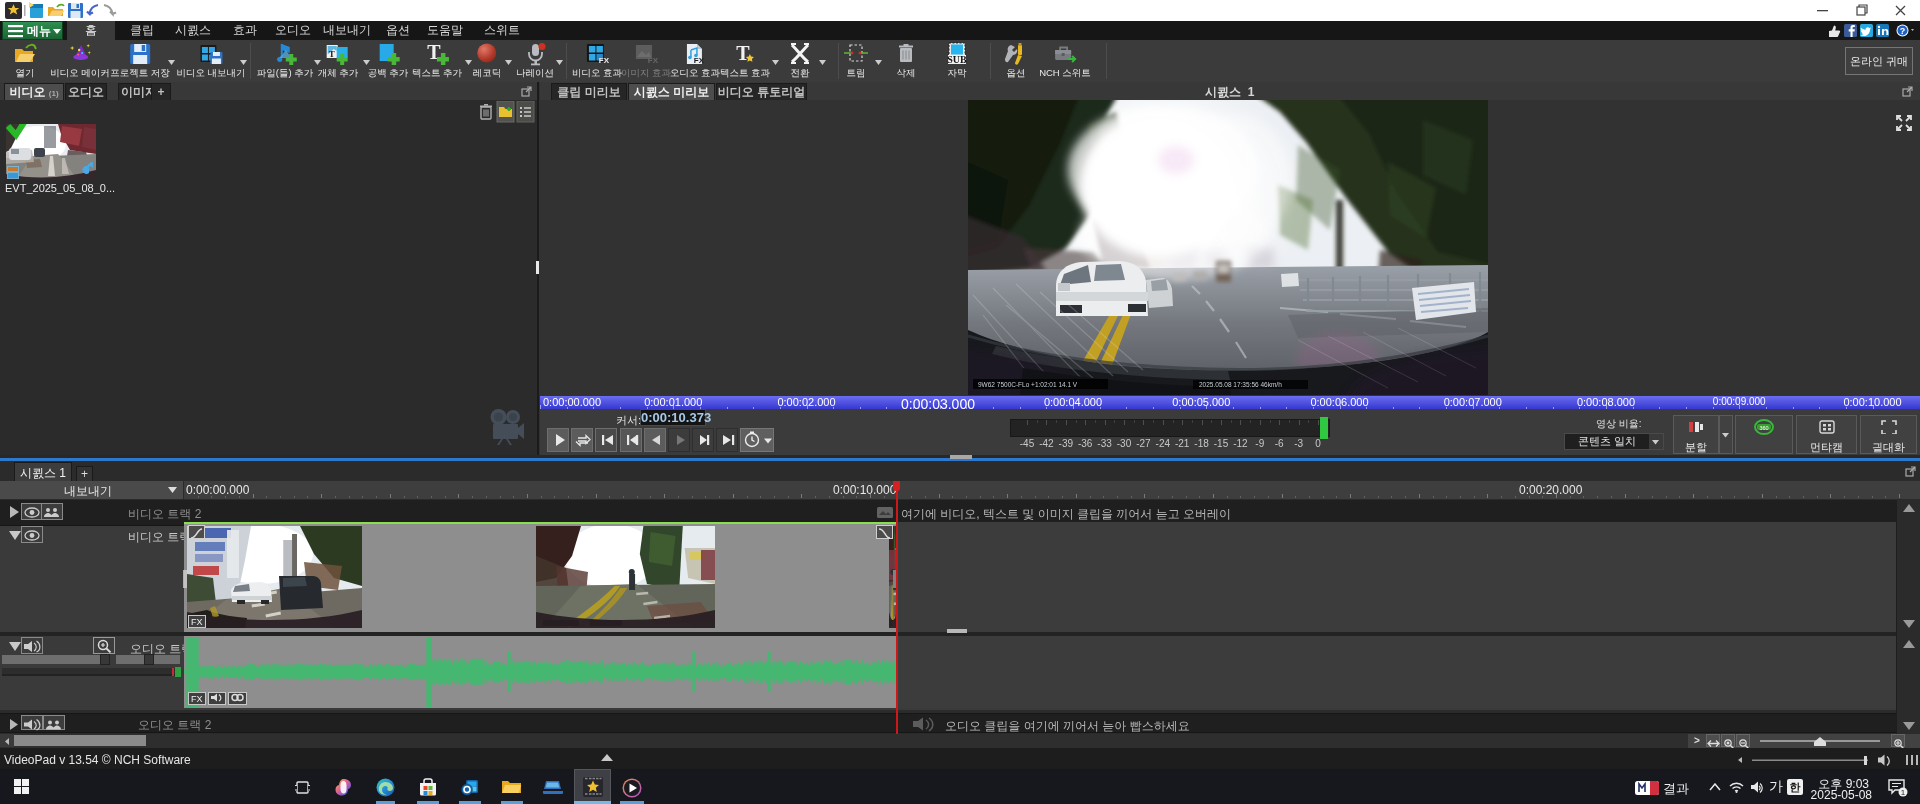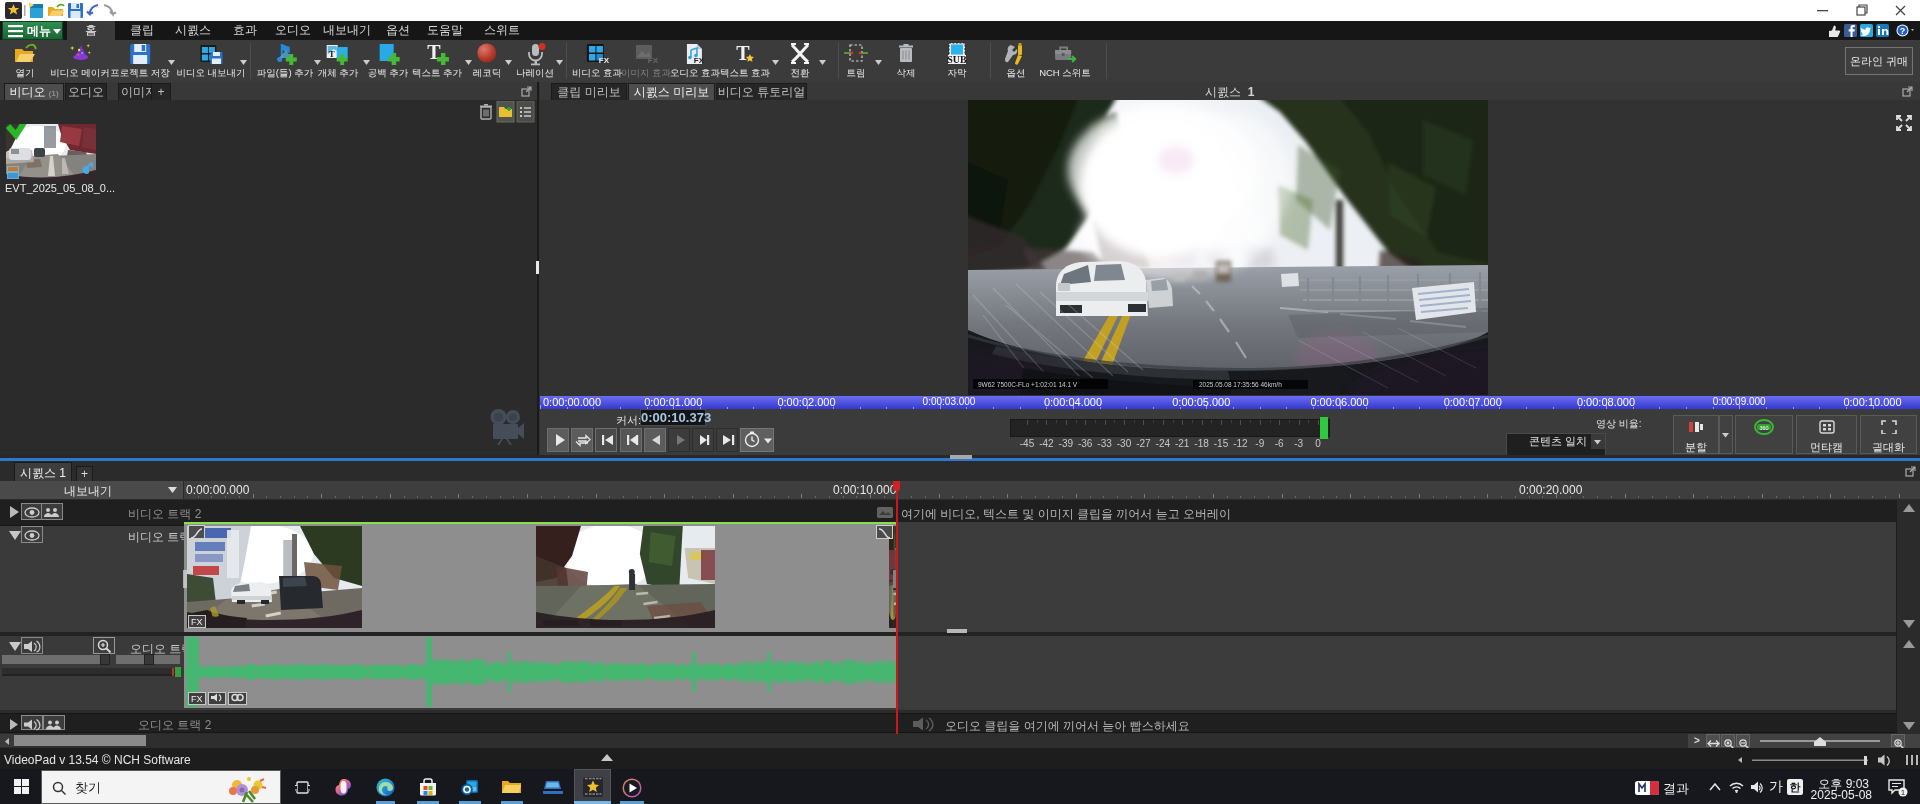--- a/index.html
+++ b/index.html
@@ -19,21 +19,21 @@
   #menubtn { position:absolute; left:2px; top:0px; width:61px; height:19px; background:linear-gradient(#2f8f50,#1a6434); border:1px solid #0c3f1e; color:#fff; font-size:12px; }
 
   
   #toolbar { position:absolute; left:0; top:40px; width:1920px; height:42px; background:#3b3b3b; }
   .titem { position:absolute; top:2px; height:38px; text-align:center; color:#eaeaea; font-size:9.5px; transform:translateX(-50%); }
   .titem .ic { display:block; margin:0 auto; width:26px; height:24px; }
   .titem .lb { display:block; margin-top:1px; white-space:nowrap; }
   .tsep { position:absolute; top:3px; width:1px; height:36px; background:#2c2c2c; border-right:1px solid #4d4d4d; }
 
   
-  .ptabrow { position:absolute; height:18px; background:#383838; }
+  .ptabrow { position:absolute; height:18px; background:#383838;font-weight:bold; }
   .ptab { position:absolute; top:1px; height:17px; font-size:12px; color:#c0c0c0; text-align:center; line-height:17px; background:#262626; border:1px solid #1b1b1b; border-bottom:none; }
   .ptab.act { background:#4d4d4d; color:#f0f0f0; }
 
   
   #leftpanel { position:absolute; left:0; top:82px; width:539px; height:376px; background:#2b2b2b; }
   
   #preview { position:absolute; left:540px; top:82px; width:1380px; height:376px; background:#323232; }
 
   .pvbtn { position:absolute; top:6px; height:39px; background:#414141; border:1px solid #5a5a5a; text-align:center; color:#e8e8e8; }
   .pvlb { font-size:11px; margin-top:2px; }
@@ -570,21 +570,21 @@
       <text x="231" y="287" font-size="6.5" fill="#c8ced4" font-family="Liberation Sans">2025.05.08 17:35:56   46km/h</text>
     </svg>
     <svg class="abs" style="left:1356px;top:33px" width="16" height="16">
         <path d="M1 5 V1 h4 M11 1 h4 v4 M15 11 v4 h-4 M5 15 H1 v-4" stroke="#e0e0e0" stroke-width="1.8" fill="none"></path>
         <path d="M2 2 l4 4 M14 2 l-4 4 M14 14 l-4-4 M2 14 l4-4" stroke="#e0e0e0" stroke-width="1.8"></path>
       </svg>
     <div class="abs" id="bluebar" style="left:0;top:314px;width:1380px;height:13px;background:linear-gradient(#6b6df2,#3638cf);overflow:hidden">
       <div class="abs" style="left:3px;top:0px;font-size:11px;color:#fff">0:00:00.000</div>
     <div class="abs" style="left:99.25px;top:0px;width:68px;text-align:center;font-size:11px;color:#fff">0:00:01.000</div>
         <div class="abs" style="left:232.5px;top:0px;width:68px;text-align:center;font-size:11px;color:#fff">0:00:02.000</div>
-        <div class="abs" style="left:375px;top:0px;width:68px;text-align:center;font-size:10px;color:#fff">0:00:03.000</div>
+        <div class="abs" style="left:361px;top:0px;width:68px;text-align:center;font-size:14px;color:#fff">0:00:03.000</div>
         <div class="abs" style="left:499px;top:0px;width:68px;text-align:center;font-size:11px;color:#fff">0:00:04.000</div>
         <div class="abs" style="left:632.25px;top:0px;width:68px;text-align:left;font-size:11px;color:#fff">0:00:05.000</div>
         <div class="abs" style="left:765.5px;top:0px;width:68px;text-align:center;font-size:11px;color:#fff">0:00:06.000</div>
         <div class="abs" style="left:898.75px;top:0px;width:68px;text-align:center;font-size:11px;color:#fff">0:00:07.000</div>
         <div class="abs" style="left:1032px;top:0px;width:68px;text-align:center;font-size:11px;color:#fff">0:00:08.000</div>
         <div class="abs" style="left:1165.25px;top:0px;width:68px;text-align:center;font-size:10px;color:#fff">0:00:09.000</div>
         <div class="abs" style="left:1298.5px;top:0px;width:68px;text-align:center;font-size:11px;color:#fff">0:00:10.000</div>
         <div class="abs" style="left:0px;bottom:0;width:1px;height:4px;background:rgba(255,255,255,0.5)"></div>
         <div class="abs" style="left:26.65px;bottom:0;width:1px;height:2px;background:rgba(255,255,255,0.5)"></div>
         <div class="abs" style="left:53.3px;bottom:0;width:1px;height:2px;background:rgba(255,255,255,0.5)"></div>
@@ -725,21 +725,21 @@
           <div class="abs" style="left:739.2px;top:11px;width:1px;height:5px;background:#4e4e4e"></div>
           <div class="abs" style="left:729.5px;top:11px;width:1px;height:3px;background:#3e3e3e"></div>
           <div class="abs" style="left:746.5999999999999px;top:29px;width:24px;text-align:center;font-size:10px;color:#c8c8c8">-3</div>
           <div class="abs" style="left:758.5999999999999px;top:11px;width:1px;height:5px;background:#4e4e4e"></div>
           <div class="abs" style="left:748.8999999999999px;top:11px;width:1px;height:3px;background:#3e3e3e"></div>
           <div class="abs" style="left:766px;top:29px;width:24px;text-align:center;font-size:10px;color:#c8c8c8">0</div>
           <div class="abs" style="left:778px;top:11px;width:1px;height:5px;background:#4e4e4e"></div>
           <div class="abs" style="left:768.3px;top:11px;width:1px;height:3px;background:#3e3e3e"></div>
         </div>
       <div class="abs" style="left:1056px;top:8px;font-size:10px;color:#e0e0e0">영상 비율:</div>
-      <div class="abs" style="left:966px;top:24px;width:100px;height:25px;background:#1f1f1f;border:1px solid #4a4a4a;color:#e0e0e0;font-size:11px;line-height:15px;padding-left:22px">콘텐츠 일치
+      <div class="abs" style="left:1024px;top:24px;width:100px;height:17px;background:#1f1f1f;border:1px solid #4a4a4a;color:#e0e0e0;font-size:11px;line-height:15px;padding-left:13px">콘텐츠 일치
         <div class="abs" style="right:0;top:0;width:14px;height:15px;background:#3a3a3a;text-align:center"><svg width="8" height="5" style="margin-top:5px">
               <path d="M0 0h7l-3.5 4.5z" fill="#ccc"></path>
             </svg></div>
       </div>
       <div class="pvbtn" style="left:1133px;width:46px">
         <svg width="18" height="14" style="margin-top:4px">
             <rect x="2" y="2" width="4" height="10" fill="#d04040"></rect>
             <rect x="8" y="2" width="4" height="10" fill="#e8e8e8"></rect>
             <rect x="13" y="4" width="3" height="6" fill="#e8e8e8"></rect>
           </svg>
@@ -1168,39 +1168,20 @@
         <rect x="178" y="1" width="2" height="10" fill="#b8b8b8"></rect>
     </svg>
   </div>
   <div id="taskbar">
     <svg class="abs" style="left:14px;top:10px" width="15" height="15">
         <rect x="0" y="0" width="7" height="7" fill="#f2f2f2"></rect>
         <rect x="8" y="0" width="7" height="7" fill="#f2f2f2"></rect>
         <rect x="0" y="8" width="7" height="7" fill="#f2f2f2"></rect>
         <rect x="8" y="8" width="7" height="7" fill="#f2f2f2"></rect>
       </svg>
-    <div class="abs" style="left:41px;top:1px;width:240px;height:34px;background:#f4f4f4;border:1px solid #5a5a5a">
-      <svg class="abs" style="left:10px;top:10px" width="15" height="15">
-          <circle cx="6" cy="6" r="4.5" fill="none" stroke="#333" stroke-width="1.5"></circle>
-          <path d="M9.5 9.5 l4 4" stroke="#333" stroke-width="1.5"></path>
-        </svg>
-      <span class="abs" style="left:33px;top:8px;font-size:13px;color:#222">찾기</span>
-      <svg class="abs" style="left:183px;top:2px" width="42" height="31" viewBox="0 0 42 31">
-        <circle cx="24" cy="6" r="5" fill="#f8f8f0"></circle>
-          <circle cx="24" cy="6" r="2" fill="#f0c030"></circle>
-        <circle cx="12" cy="12" r="5" fill="#f0b838"></circle>
-          <circle cx="33" cy="12" r="4.5" fill="#e8c838"></circle>
-        <circle cx="17" cy="17" r="6" fill="#b090d8"></circle>
-          <circle cx="17" cy="17" r="2.5" fill="#8868b0"></circle>
-        <circle cx="30" cy="17" r="4" fill="#e89838"></circle>
-          <circle cx="8" cy="18" r="4" fill="#e87848"></circle>
-        <path d="M20 20 L28 29 M22 19 L18 29 M24 18 L30 26" stroke="#4a8828" stroke-width="2.5"></path>
-        <path d="M35 8 l4-2 M37 14 l4 1" stroke="#e86848" stroke-width="2"></path>
-      </svg>
-    </div>
     <svg class="abs" style="left:295px;top:11px" width="15" height="15">
         <rect x="2" y="2" width="11" height="11" rx="1" fill="none" stroke="#e0e0e0" stroke-width="1.4"></rect>
         <rect x="0" y="5" width="2" height="6" fill="#16181d"></rect>
         <rect x="13" y="5" width="2" height="6" fill="#16181d"></rect>
         <path d="M0 5.5 h2 M0 10 h2 M13 5.5 h2 M13 10 h2" stroke="#e0e0e0" stroke-width="1.2"></path>
       </svg>
     <svg class="abs" style="left:335px;top:10px" width="17" height="17" viewBox="0 0 17 17">
       <defs>
           <linearGradient id="cpg" x1="0" y1="0" x2="1" y2="1">
             <stop offset="0" stop-color="#f0b850"></stop>

